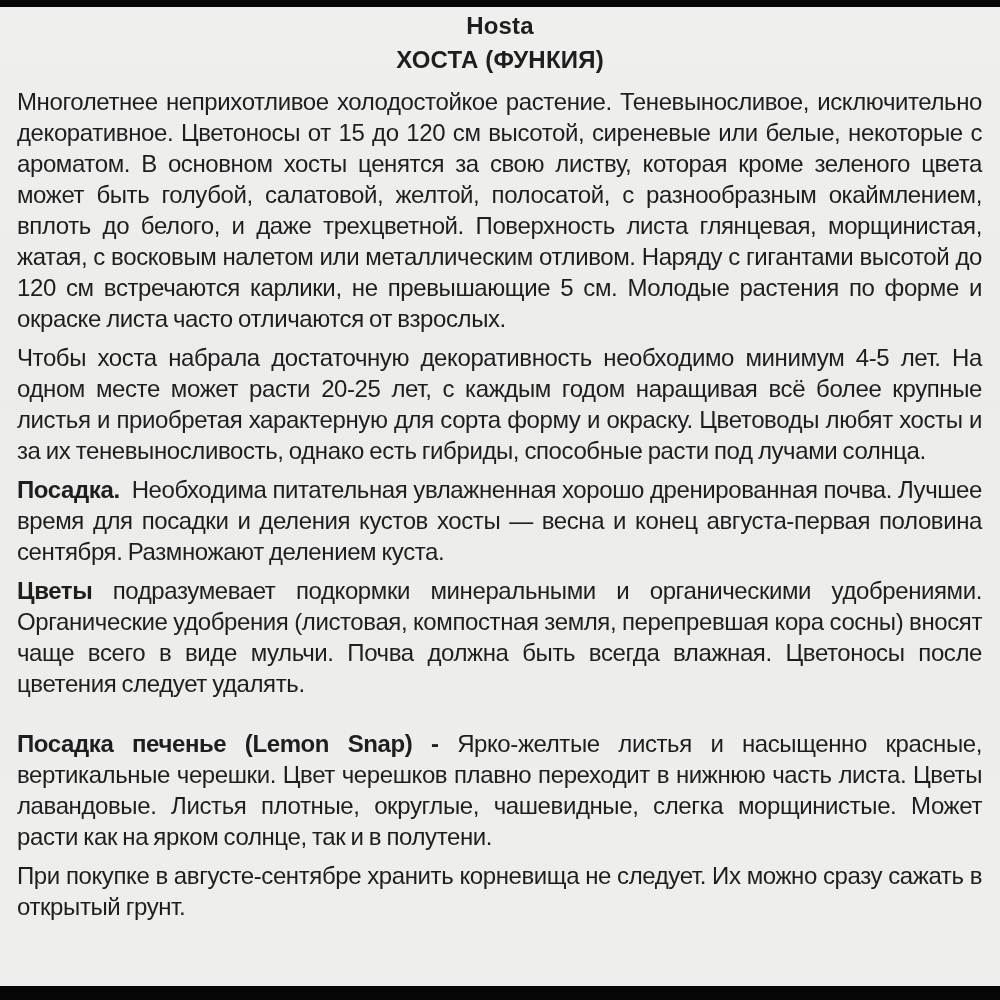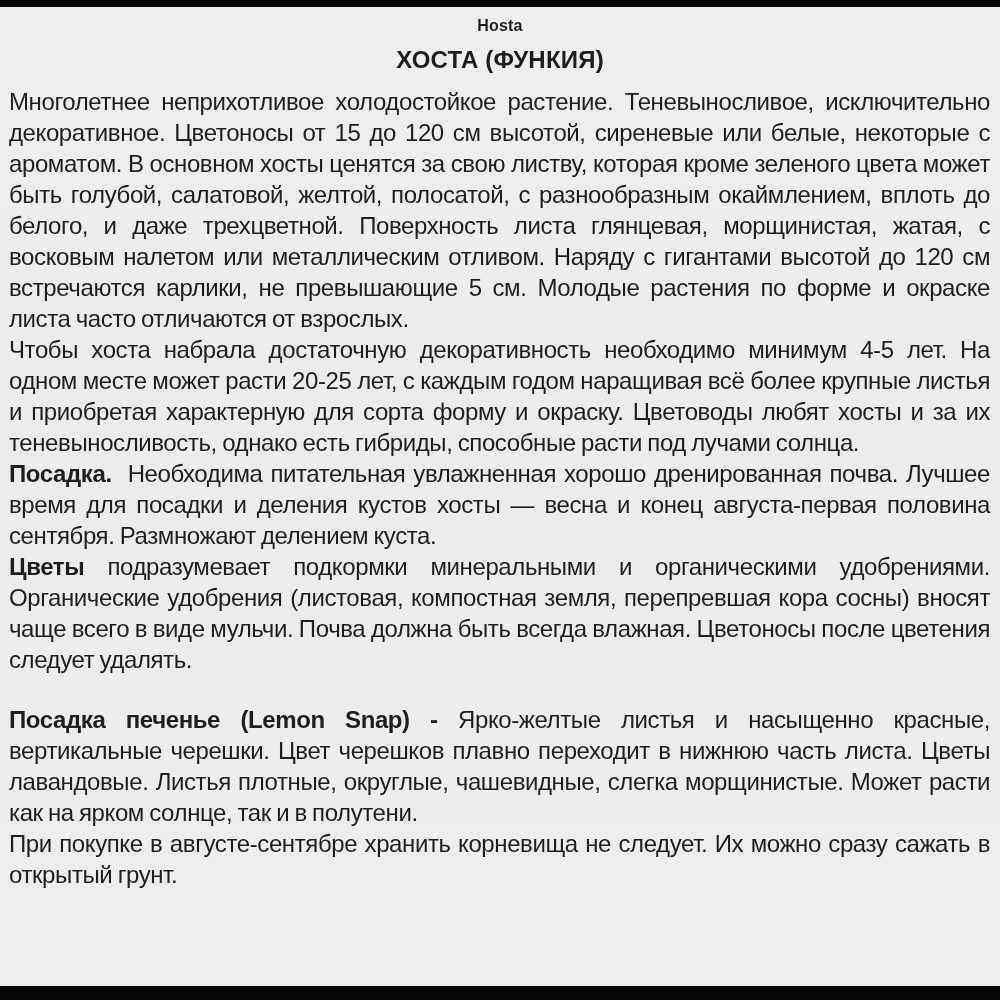--- a/index.html
+++ b/index.html
@@ -25,37 +25,37 @@
     z-index: 5;
   }
   .edge-bar.top { top: 0; height: 7px; }
   .edge-bar.bottom { bottom: 0; height: 14px; }
   header.titles {
     text-align: center;
     padding-top: 11px;
   }
   .title-latin {
     margin: 0;
-    font-size: 16px;
+    font-size: 24px;
     line-height: 30px;
     font-weight: 700;
     letter-spacing: 0.2px;
   }
   .title-russian {
     margin: 1px 0 8px 0;
     font-size: 24px;
     line-height: 36px;
     font-weight: 700;
     letter-spacing: 0.2px;
   }
   main.article-body {
     padding: 0 10px 0 9px;
   }
   p.para {
-    margin: 0;
+    margin: 8px;
     font-size: 24px;
     line-height: 31px;
     text-align: justify;
     letter-spacing: -0.4px;
     word-spacing: -1px;
   }
   p.para.gap-before { margin-top: 29px; }
   p.para strong { font-weight: 700; }
 </style>
 </head>

